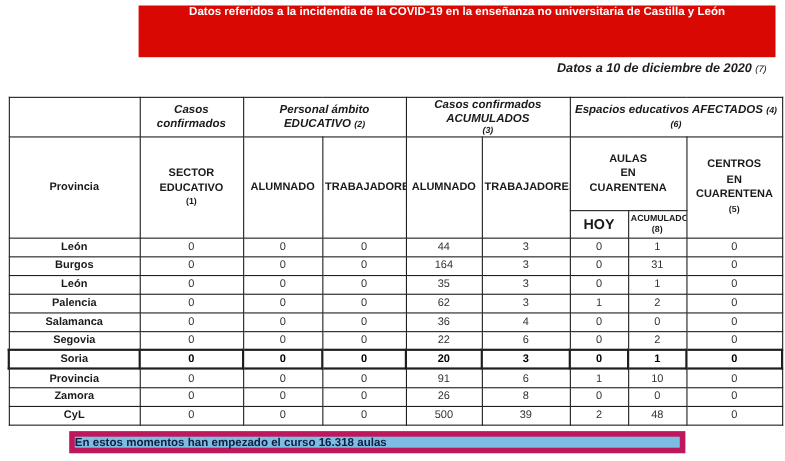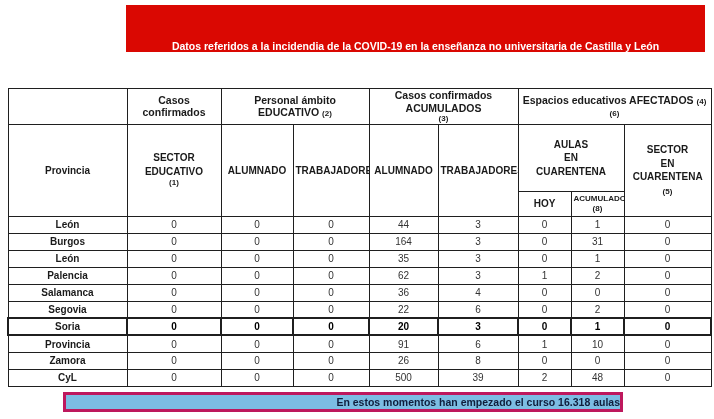--- a/index.html
+++ b/index.html
@@ -4,21 +4,21 @@
 <style>
   html,body { margin:0; padding:0; background:#ffffff; }
   .stage {
     position:relative; width:714px; height:419px; background:#ffffff;
     font-family:"Liberation Sans", sans-serif; color:#1a1a1a; overflow:hidden;
   }
 
   
   .banner {
     position:absolute; left:126px; top:5px; width:579px; height:47px;
-    display:flex; align-items:flex-end; justify-content:center;
+    display:flex; align-items:flex-start; justify-content:center;
     font-weight:bold; font-size:10.5px; text-align:center; padding:0 18px;
     box-sizing:border-box;
   }
 
   
   .date-note {
     position:absolute; top:56px; right:17px;
     font-style:italic; font-weight:bold; font-size:11.5px; color:#1c1c1c;
     white-space:nowrap;
   }
@@ -33,51 +33,55 @@
     border:1px solid #1f1f1f; padding:0 2px; text-align:center;
     vertical-align:middle; overflow:hidden;
   }
   th.empty { border:none; background:transparent; }
 
   tr.gh  { height:30px; }
   tr.sh  { height:67px; }
   tr.sh2 { height:25px; }
   tr.data{ height:17px; }
 
-  .gh th { font-size:10.5px; font-weight:bold; line-height:1.2; }
+  .gh th { font-size:10.5px; font-weight:bold; line-height:1.2;font-style:italic; }
   th.valign-bottom { vertical-align:bottom; padding-bottom:2px;margin-left:16px; }
   .sh th { font-size:10px; font-weight:bold; line-height:1.35; }
   th.provincia { font-size:10px; }
   .pre { white-space:pre-line; }
   .small-note { font-size:8px; font-weight:bold; }
   .blk { display:block; }
-  th.hoy { font-size:10px; }
+  th.hoy { font-size:13px; }
   th.acum { font-size:8px; line-height:1.2; }
 
   tr.data td { font-size:10px; color:#333333; }
   tr.data td.prov { font-weight:bold; color:#1a1a1a; }
   tr.soria td { font-weight:bold; color:#000000; border-width:2px; }
 
   
   .footer-strip {
     position:absolute; left:63px; top:392px; width:560px; height:20px;
-    display:flex; align-items:center; justify-content:flex-end;
+    display:flex; align-items:center; justify-content:flex-start;
     font-weight:bold; font-size:10.5px; color:#0f1e3c;
-    border:3px solid #be185d; box-sizing:border-box;
+    border:5px solid #be185d; box-sizing:border-box;
   }
 </style>
 </head>
 <body>
 
 <div class="stage">
 
   <div class="banner" style="background: rgb(218, 8, 2); color: rgb(255, 255, 255);">
     <span>Datos referidos a la incidendia de la COVID-19 en la enseñanza no universitaria de Castilla y León</span>
   </div>
 
+  <div class="date-note">
+    <span>Datos a 10 de diciembre de 2020</span>
+    <span class="fn">(7)</span>
+  </div>
 
   <table class="covid">
     <colgroup>
       <col style="width:119px">
         <col style="width:94px">
         <col style="width:72px">
       <col style="width:76px">
         <col style="width:69px">
         <col style="width:80px">
       <col style="width:53px">
@@ -122,21 +126,21 @@
         </th>
         <th rowspan="2">
           <span>TRABAJADORES</span>
         </th>
         <th colspan="2">
           <span class="pre">AULAS
 EN
 CUARENTENA</span>
         </th>
         <th rowspan="2">
-          <span class="blk pre">SECTOR
+          <span class="blk pre">CENTROS
 EN</span>
           <span class="blk">
             <span>CUARENTENA</span>
             <span class="small-note">(5)</span>
           </span>
         </th>
       </tr>
       <tr class="sh2">
         <th class="hoy">
           <span>HOY</span>

